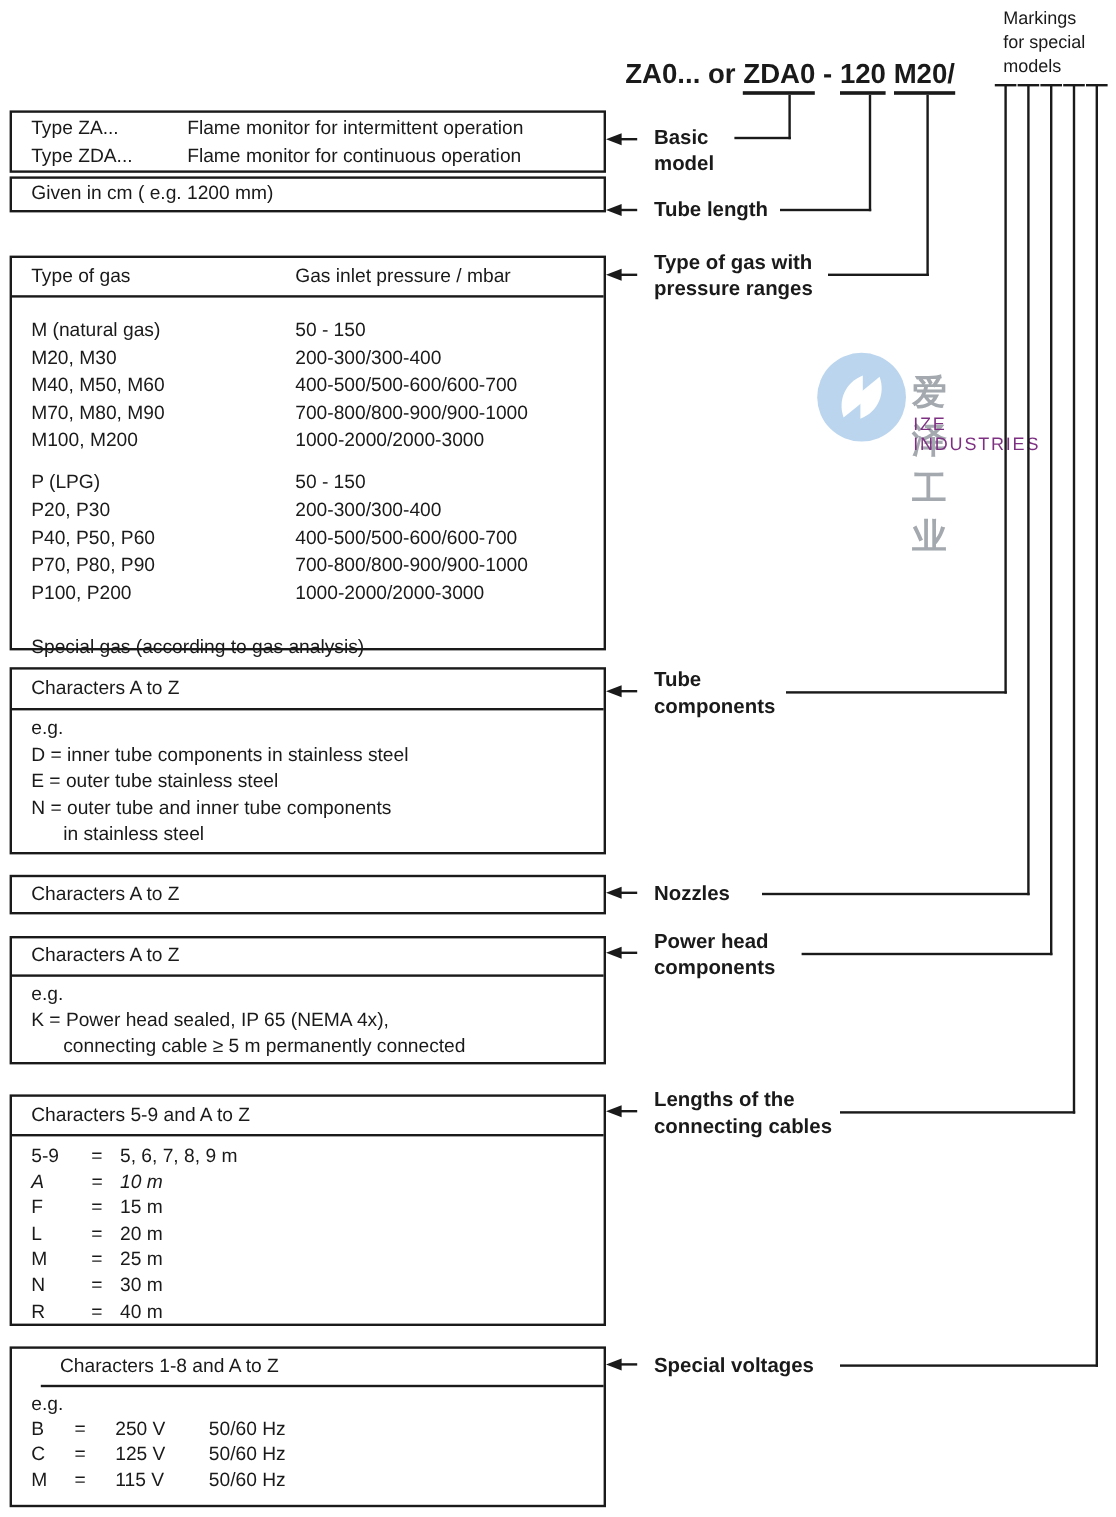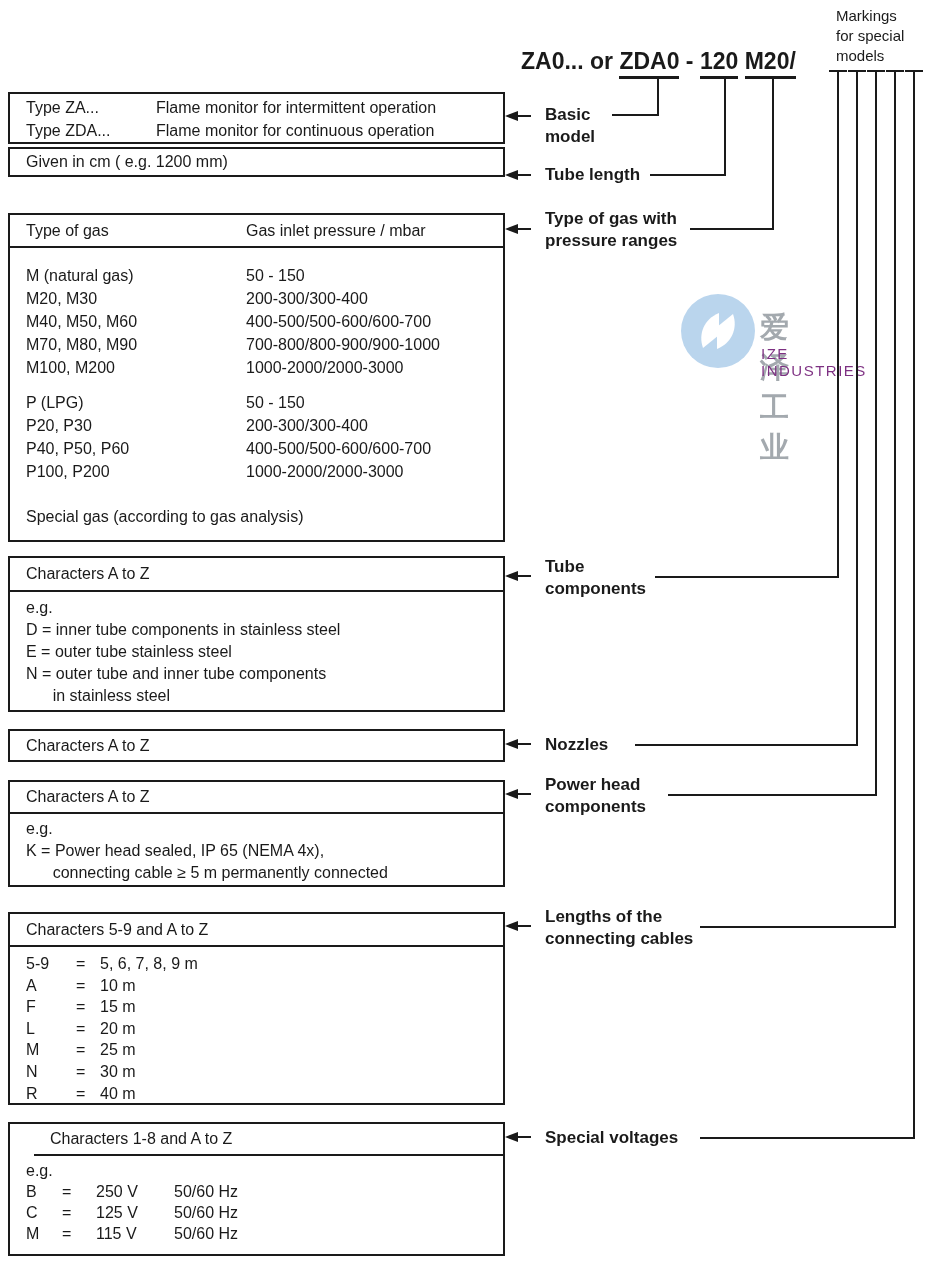--- a/index.html
+++ b/index.html
@@ -157,20 +157,21 @@
         <div class="row"><span class="c1">M (natural gas)</span><span>50 - 150</span></div>
         <div class="row"><span class="c1">M20, M30</span><span>200-300/300-400</span></div>
         <div class="row"><span class="c1">M40, M50, M60</span><span>400-500/500-600/600-700</span></div>
         <div class="row"><span class="c1">M70, M80, M90</span><span>700-800/800-900/900-1000</span></div>
         <div class="row"><span class="c1">M100, M200</span><span>1000-2000/2000-3000</span></div>
       </div>
       <div style="margin-top:12px;">
         <div class="row"><span class="c1">P (LPG)</span><span>50 - 150</span></div>
         <div class="row"><span class="c1">P20, P30</span><span>200-300/300-400</span></div>
         <div class="row"><span class="c1">P40, P50, P60</span><span>400-500/500-600/600-700</span></div>
+        <div class="row"><span class="c1">P70, P80, P90</span><span>700-800/800-900/900-1000</span></div>
         <div class="row"><span class="c1">P100, P200</span><span>1000-2000/2000-3000</span></div>
       </div>
       <div class="row" style="margin-top:22px;">Special gas (according to gas analysis)</div>
     </div>
   </div>
 
   <div class="box" style="top:556px;height:156px;">
     <div class="box-header" style="height:32px;">Characters A to Z</div>
     <div class="box-body pre" style="padding-top:5px;line-height:22px;">e.g.
 D = inner tube components in stainless steel
@@ -187,21 +188,21 @@
     <div class="box-header" style="height:30px;">Characters A to Z</div>
     <div class="box-body pre" style="padding-top:4px;line-height:22px;">e.g.
 K = Power head sealed, IP 65 (NEMA 4x),
       connecting cable ≥ 5 m permanently connected</div>
   </div>
 
   <div class="box" style="top:912px;height:193px;">
     <div class="box-header" style="height:31px;">Characters 5-9 and A to Z</div>
     <div class="box-body" style="padding-top:6px;">
       <div class="row" style="line-height:21.6px;"><span class="cc">5-9</span><span class="ce">=</span><span>5, 6, 7, 8, 9 m</span></div>
-      <div class="row" style="line-height:21.6px;"><span class="cc">A</span><span class="ce">=</span><span>10 m</span></div>
+      <div class="row" style="line-height:21.6px;font-style:italic;"><span class="cc">A</span><span class="ce">=</span><span>10 m</span></div>
       <div class="row" style="line-height:21.6px;"><span class="cc">F</span><span class="ce">=</span><span>15 m</span></div>
       <div class="row" style="line-height:21.6px;"><span class="cc">L</span><span class="ce">=</span><span>20 m</span></div>
       <div class="row" style="line-height:21.6px;"><span class="cc">M</span><span class="ce">=</span><span>25 m</span></div>
       <div class="row" style="line-height:21.6px;"><span class="cc">N</span><span class="ce">=</span><span>30 m</span></div>
       <div class="row" style="line-height:21.6px;"><span class="cc">R</span><span class="ce">=</span><span>40 m</span></div>
     </div>
   </div>
 
   <div class="box" style="top:1122px;height:134px;">
     <div class="box-header" style="height:30px;margin-left:24px;">Characters 1-8 and A to Z</div>

